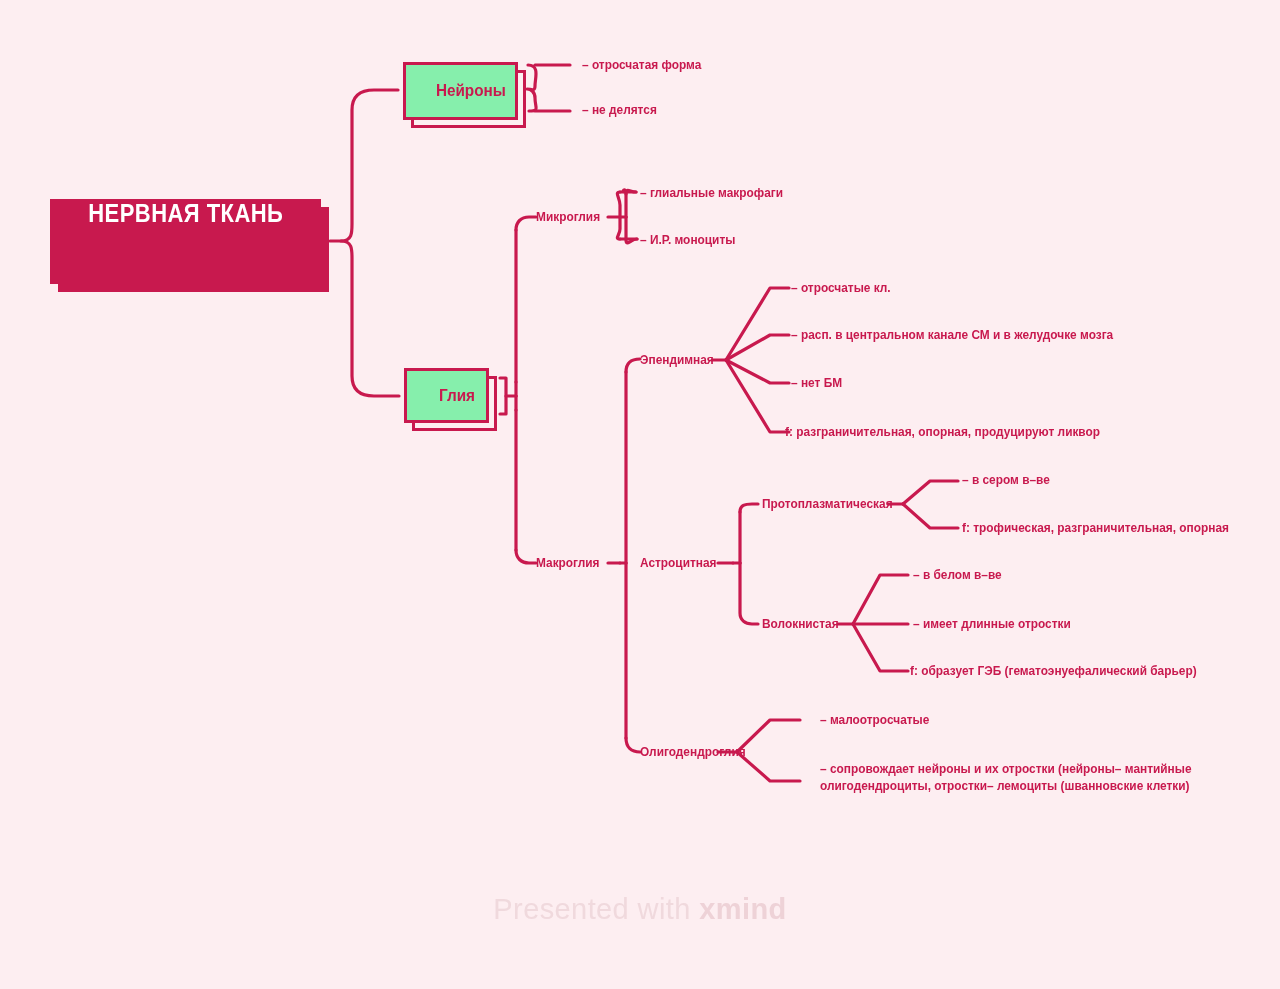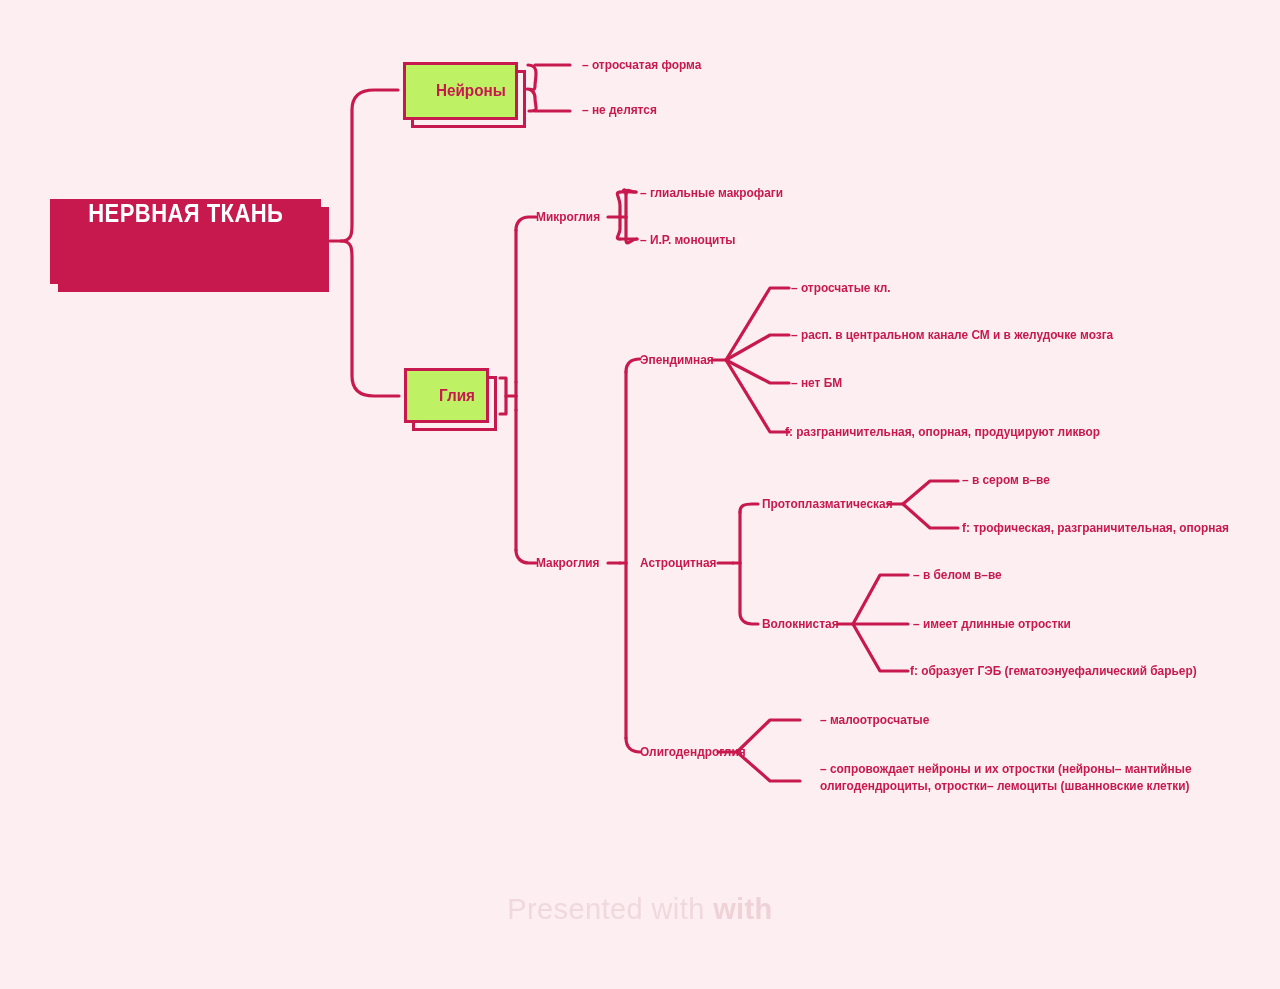--- a/index.html
+++ b/index.html
@@ -76,21 +76,21 @@
     background: #fdeef1;
   }
   .boxnode .face {
     position: absolute;
     left: 0;
     top: 0;
     width: 100%;
     height: 100%;
     border: 3px solid #c8194e;
     box-sizing: border-box;
-    background: #bef264;
+    background: #86efac;
     display: flex;
     align-items: center;
     justify-content: center;
     padding-left: 20px;
   }
   .boxnode .face span {
     color: #c8194e;
     font-family: "Liberation Sans Narrow", "Liberation Sans", sans-serif;
     font-weight: bold;
     font-size: 17px;
@@ -252,16 +252,16 @@
   <div class="tnode lv3" style="left:762px; top:616px;">Волокнистая</div>
   <div class="tnode leaf" style="left:913px; top:567px;">– в белом в–ве</div>
   <div class="tnode leaf" style="left:913px; top:616px;">– имеет длинные отростки</div>
   <div class="tnode leaf" style="left:910px; top:663px;">f: образует ГЭБ (гематоэнуефалический барьер)</div>
 
   <div class="tnode lv3" style="left:640px; top:744px;">Олигодендроглия</div>
   <div class="tnode leaf" style="left:820px; top:712px;">– малоотросчатые</div>
   <div class="tnode leaf wrap" style="left:820px; top:761px;">– сопровождает нейроны и их отростки (нейроны– мантийные олигодендроциты, отростки– лемоциты (шванновские клетки)</div>
 
   <div class="footer">
-    <span>Presented with </span><span class="brand">with</span>
+    <span>Presented with </span><span class="brand">xmind</span>
   </div>
 
 </div>
 
 </body></html>

